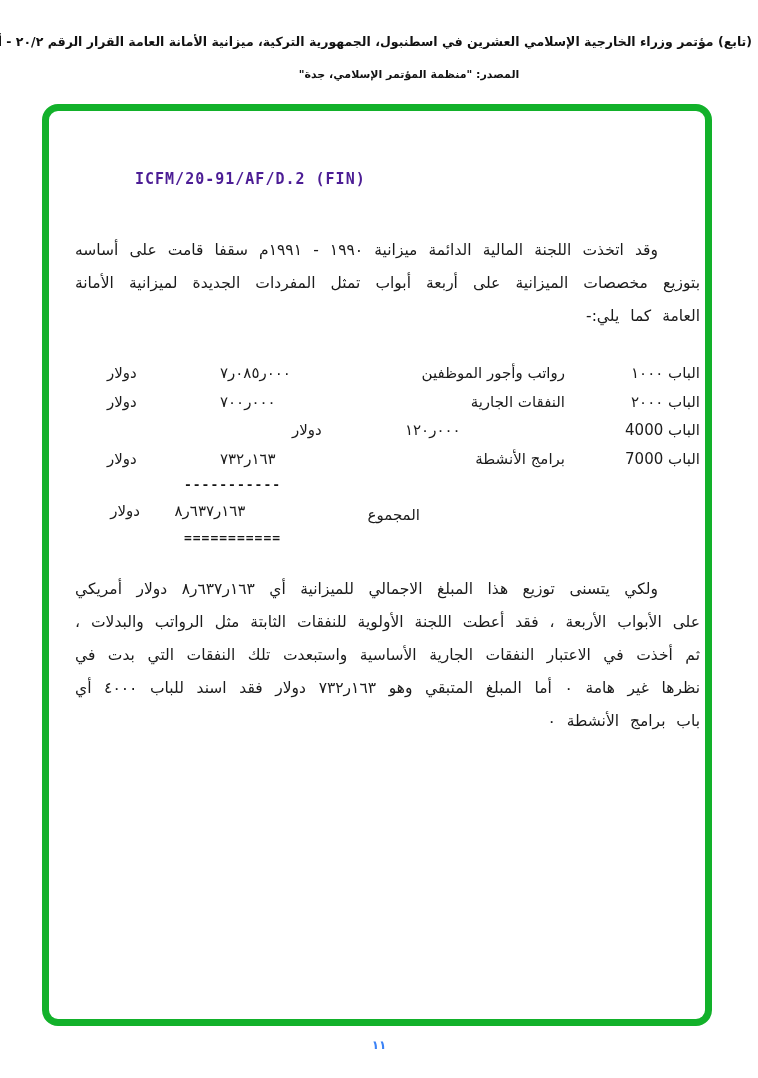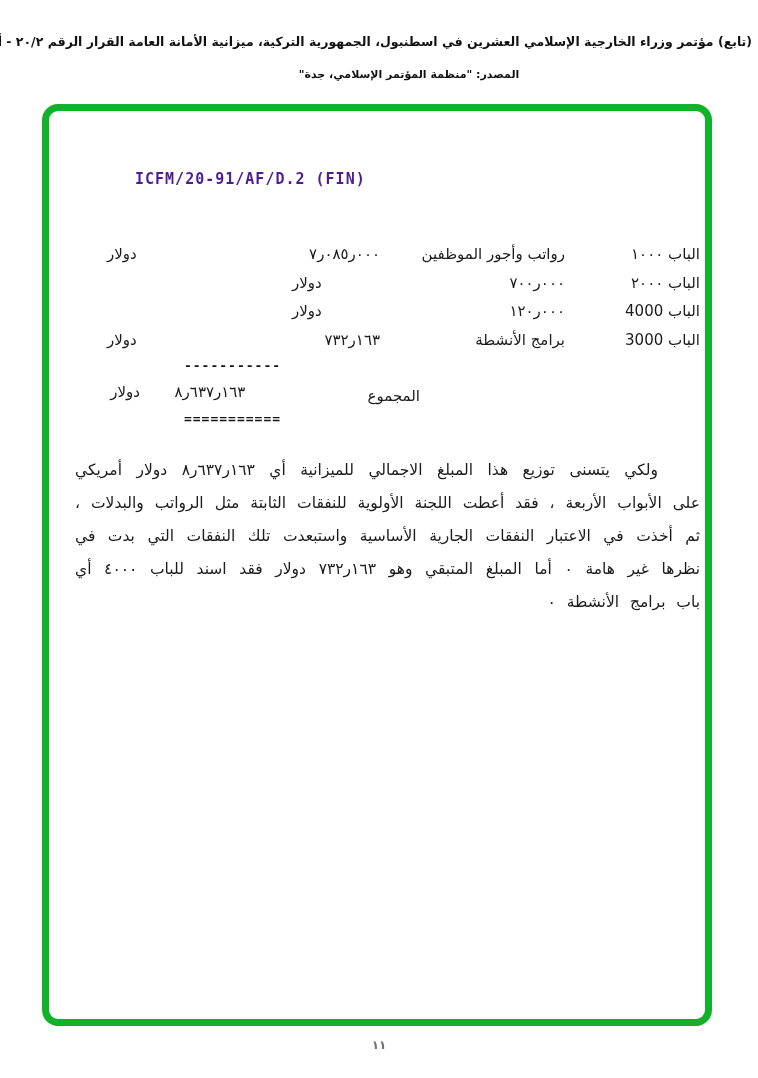--- a/index.html
+++ b/index.html
@@ -42,74 +42,76 @@
   .para {
     direction:rtl; text-align:justify; text-indent:42px;
     font-size:15.5px; line-height:33px; word-spacing:6px;
     color:#1b1b1b; margin:0 0 26px 0;
   }
   
   .btable { direction:rtl; margin:6px 0 28px 0; font-size:15px; }
   .brow { display:flex; align-items:center; height:28.5px; }
   .c-bab { width:135px; text-align:right; white-space:nowrap; }
   .c-desc { width:185px; text-align:right; white-space:nowrap; }
-  .c-amt { width:160px; text-align:right; white-space:nowrap; }
+  .c-amt { width:160px; text-align:left; white-space:nowrap; }
   .c-cur { width:125px; text-align:left; box-sizing:border-box; padding-left:12px; }
   .num { direction:ltr; unicode-bidi:bidi-override; display:inline-block; }
   .sep-line {
     margin:4px 410px 4px 0; width:115px; text-align:center;
     font-family:"DejaVu Sans Mono", monospace; font-weight:bold;
     font-size:13px; letter-spacing:1px; white-space:nowrap; color:#141414;
   }
   .trow { display:flex; align-items:center; height:30px; padding-right:280px; }
   .t-label { width:140px; text-align:right; font-size:15px;margin-top:8px; }
   .t-amt { width:140px; text-align:center; }
   .t-cur { width:65px; text-align:right; }
   
   .pageno {
     position:absolute; top:1038px; left:0; right:0;
-    text-align:center; font-weight:bold; font-size:12px; color:#737373;
+    text-align:center; font-weight:bold; font-size:12px; color:#3b82f6;
   }
 </style>
 </head>
 <body>
 
 <div class="hdr1">(تابع) مؤتمر وزراء الخارجية الإسلامي العشرين في اسطنبول، الجمهورية التركية، ميزانية الأمانة العامة القرار الرقم ٢٠/٢ - أم</div>
 <div class="hdr2">المصدر: "منظمة المؤتمر الإسلامي، جدة"</div>
 
 <div class="frame"></div>
 
 <div class="ref">ICFM/20-91/AF/D.2 (FIN)</div>
 
 <div class="doc-col">
 
+  <p class="para">وقد اتخذت اللجنة المالية الدائمة ميزانية ١٩٩٠ - ١٩٩١م سقفا قامت على أساسه بتوزيع مخصصات الميزانية على أربعة أبواب تمثل المفردات الجديدة لميزانية الأمانة العامة كما يلي:-</p>
 
   <div class="btable">
 
     <div class="brow">
       <span class="c-bab">الباب ١٠٠٠</span>
       <span class="c-desc">رواتب وأجور الموظفين</span>
       <span class="c-amt"><span class="num">٧ر٠٨٥ر٠٠٠</span></span>
       <span class="c-cur">دولار</span>
     </div>
 
     <div class="brow">
       <span class="c-bab">الباب ٢٠٠٠</span>
+      <span class="c-desc">النفقات الجارية</span>
       <span class="c-amt"><span class="num">٧٠٠ر٠٠٠</span></span>
       <span class="c-cur">دولار</span>
     </div>
 
     <div class="brow">
       <span class="c-bab">الباب 4000</span>
       <span class="c-amt"><span class="num">١٢٠ر٠٠٠</span></span>
       <span class="c-cur">دولار</span>
     </div>
 
     <div class="brow">
-      <span class="c-bab">الباب 3000</span>
+      <span class="c-bab">الباب 7000</span>
       <span class="c-desc">برامج الأنشطة</span>
       <span class="c-amt"><span class="num">٧٣٢ر١٦٣</span></span>
       <span class="c-cur">دولار</span>
     </div>
 
     <div class="sep-line">-----------</div>
 
     <div class="trow">
       <span class="t-label">المجموع</span>
       <span class="t-amt"><span class="num">٨ر٦٣٧ر١٦٣</span></span>

